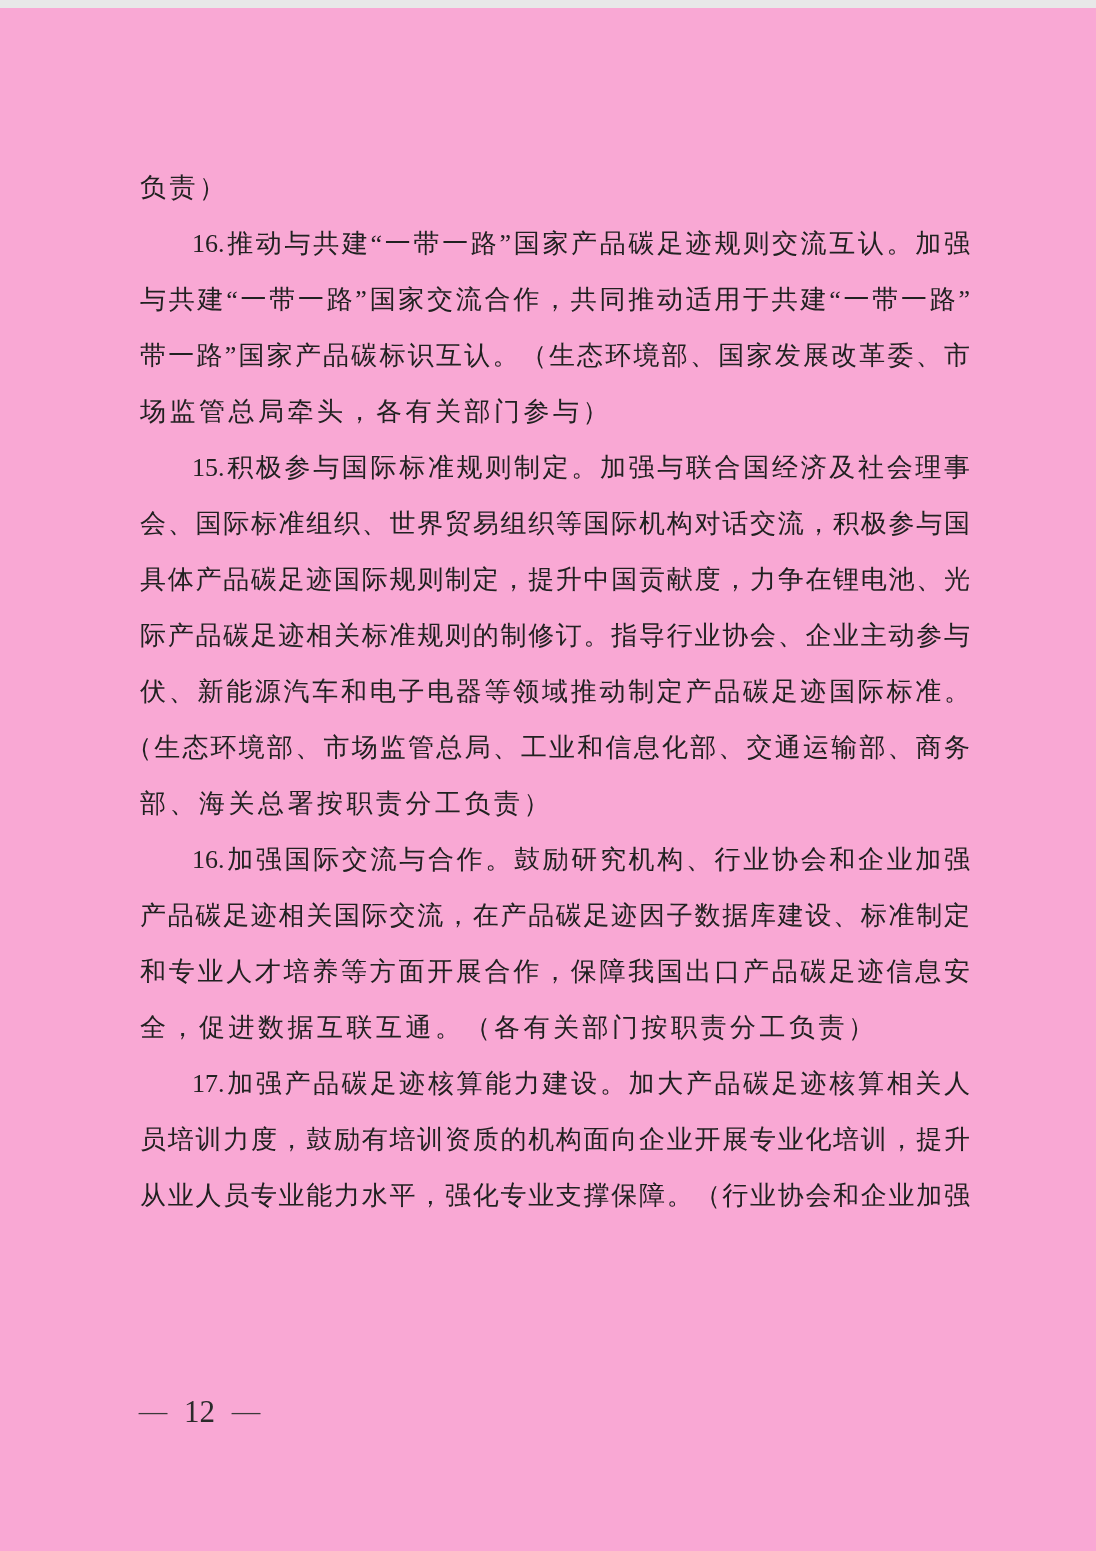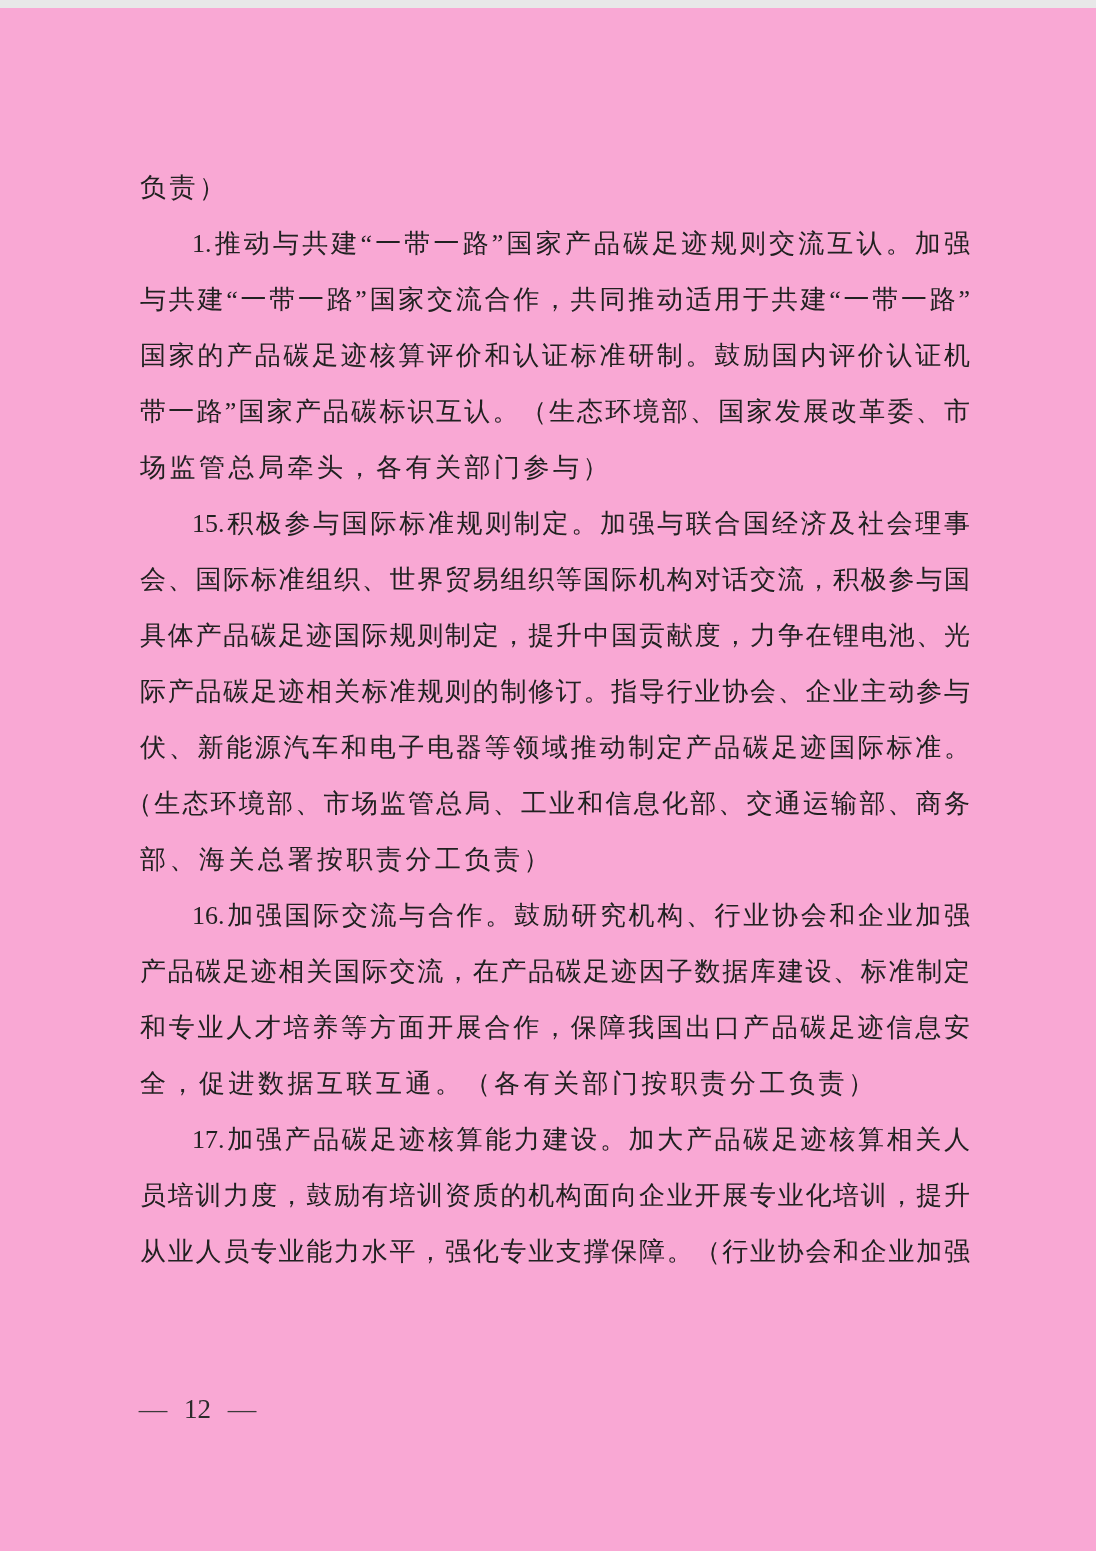--- a/index.html
+++ b/index.html
@@ -59,35 +59,34 @@
     align-items: center;
     column-gap: 18px;
     font-size: 26px;
     color: #3a3a3a;
   }
   .page-footer .dash {
     letter-spacing: 0;
     transform: scaleX(1.1);
   }
   .page-footer .num {
-    font-size: 27px;
+    font-size: 31px;
     color: #2b2b2b;
   }
 </style>
 </head>
 <body>
 
 <div class="page">
 
   <main class="doc-body">
 
   <div class="line">负责）</div>
-      <div class="line indent justify">1.推动与共建“一带一路”国家产品碳足迹规则交流互认。加强</div>
+      <div class="line indent justify">16.推动与共建“一带一路”国家产品碳足迹规则交流互认。加强</div>
       <div class="line justify">与共建“一带一路”国家交流合作，共同推动适用于共建“一带一路”</div>
-      <div class="line justify">国家的产品碳足迹核算评价和认证标准研制。鼓励国内评价认证机</div>
       <div class="line justify">带一路”国家产品碳标识互认。（生态环境部、国家发展改革委、市</div>
       <div class="line">场监管总局牵头，各有关部门参与）</div>
       <div class="line indent justify">15.积极参与国际标准规则制定。加强与联合国经济及社会理事</div>
       <div class="line justify">会、国际标准组织、世界贸易组织等国际机构对话交流，积极参与国</div>
       <div class="line justify">具体产品碳足迹国际规则制定，提升中国贡献度，力争在锂电池、光</div>
       <div class="line justify">际产品碳足迹相关标准规则的制修订。指导行业协会、企业主动参与</div>
       <div class="line justify">伏、新能源汽车和电子电器等领域推动制定产品碳足迹国际标准。</div>
       <div class="line justify hang">（生态环境部、市场监管总局、工业和信息化部、交通运输部、商务</div>
       <div class="line">部、海关总署按职责分工负责）</div>
       <div class="line indent justify">16.加强国际交流与合作。鼓励研究机构、行业协会和企业加强</div>

